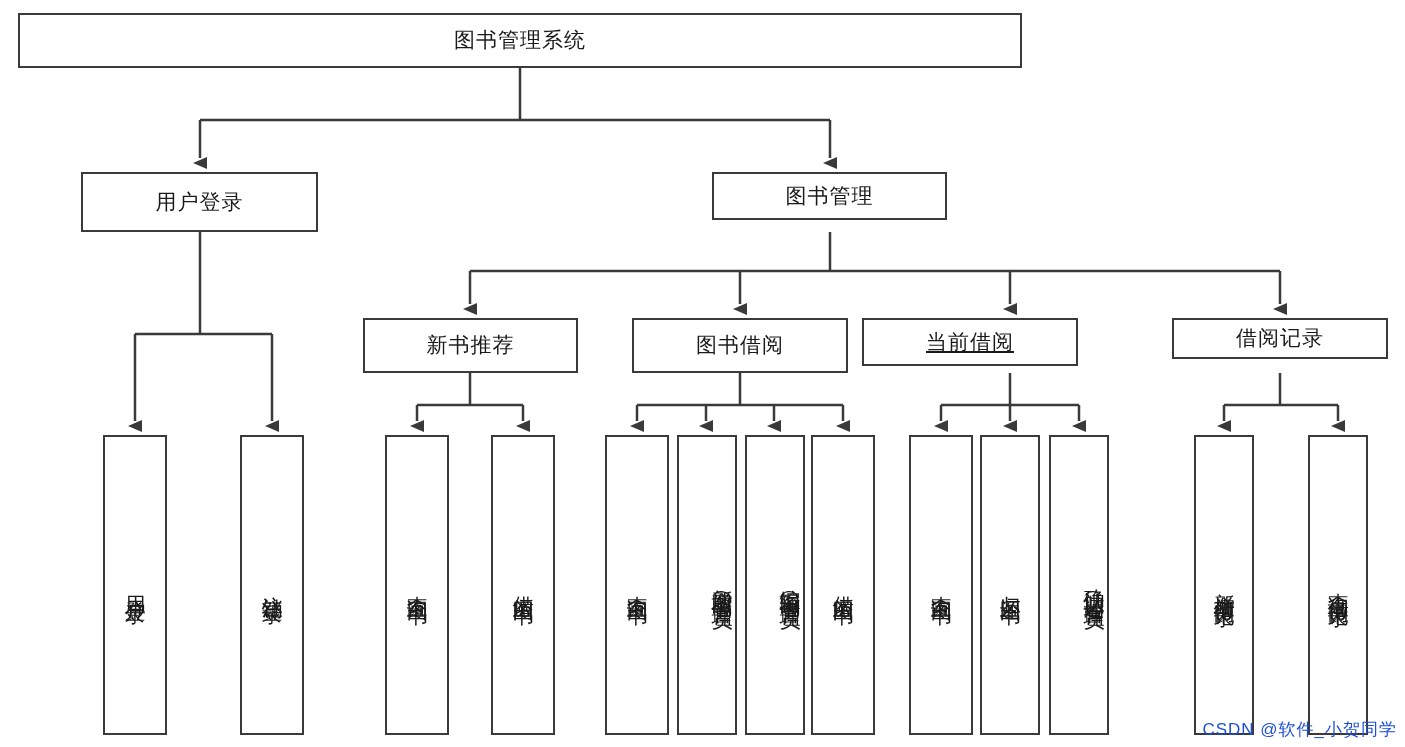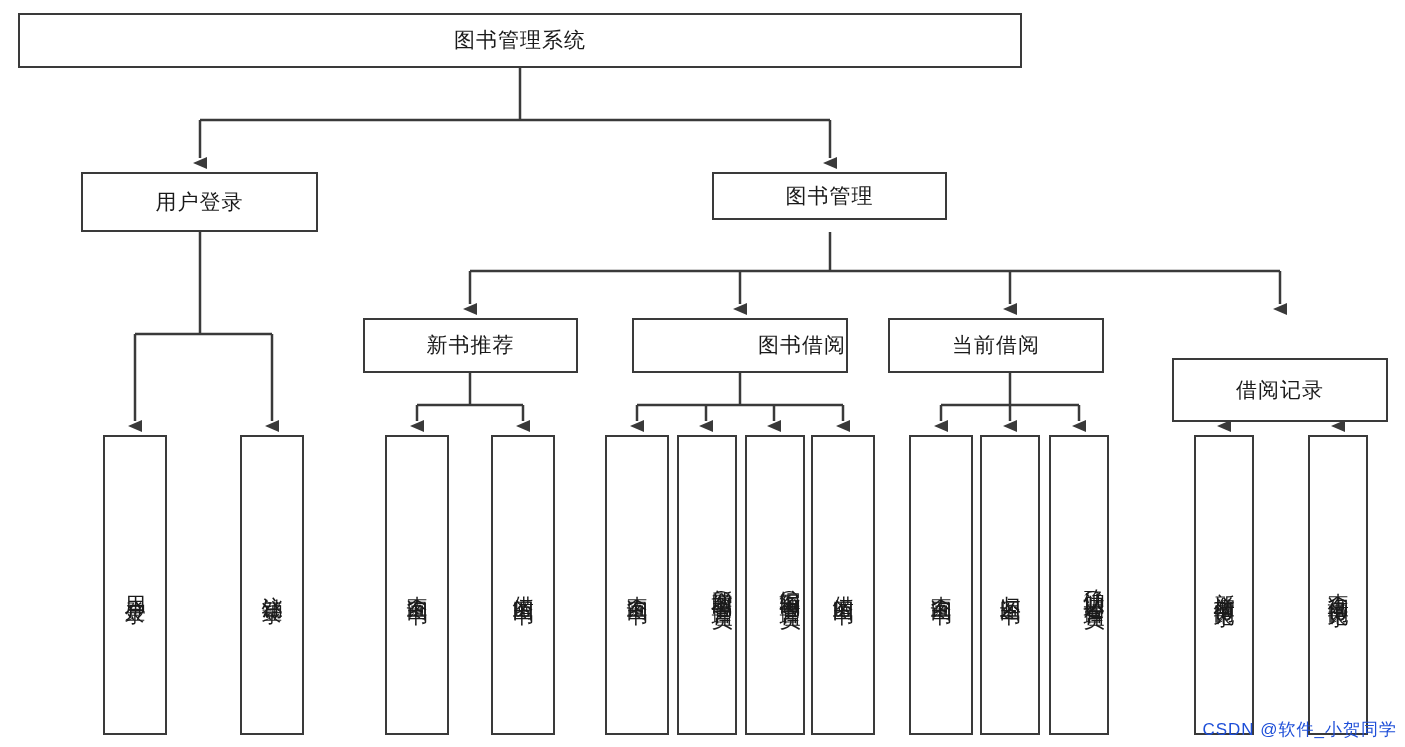--- a/index.html
+++ b/index.html
@@ -135,27 +135,27 @@
   <div class="node h" style="left:81px; top:172px; width:237px; height:60px;">
     <span class="lbl">用户登录</span>
   </div>
   <div class="node h" style="left:712px; top:172px; width:235px; height:48px;">
     <span class="lbl">图书管理</span>
   </div>
 
   <div class="node h" style="left:363px; top:318px; width:215px; height:55px;">
     <span class="lbl">新书推荐</span>
   </div>
-  <div class="node h" style="left:632px; top:318px; width:216px; height:55px;justify-content:flex-end;">
+  <div class="node h" style="left:632px; top:318px; width:216px; height:55px;">
     <span class="lbl">图书借阅</span>
   </div>
-  <div class="node h" style="left:888px; top:318px; width:216px; height:55px;">
+  <div class="node h" style="left:862px; top:318px; width:216px; height:48px;text-decoration:underline;">
     <span class="lbl">当前借阅</span>
   </div>
-  <div class="node h" style="left:1172px; top:318px; width:216px; height:64px;margin-top:40px;">
+  <div class="node h" style="left:1172px; top:318px; width:216px; height:41px;">
     <span class="lbl">借阅记录</span>
   </div>
 
   <div class="node v mid" style="left:103px; top:435px; width:64px; height:300px;">
     <span class="lbl">用户登录</span>
   </div>
   <div class="node v mid" style="left:240px; top:435px; width:64px; height:300px;">
     <span class="lbl">注销登录</span>
   </div>
 

